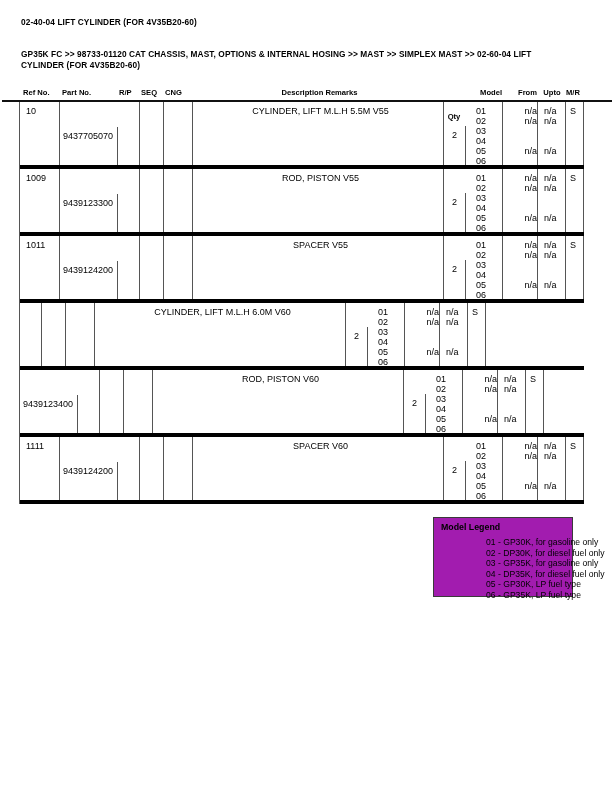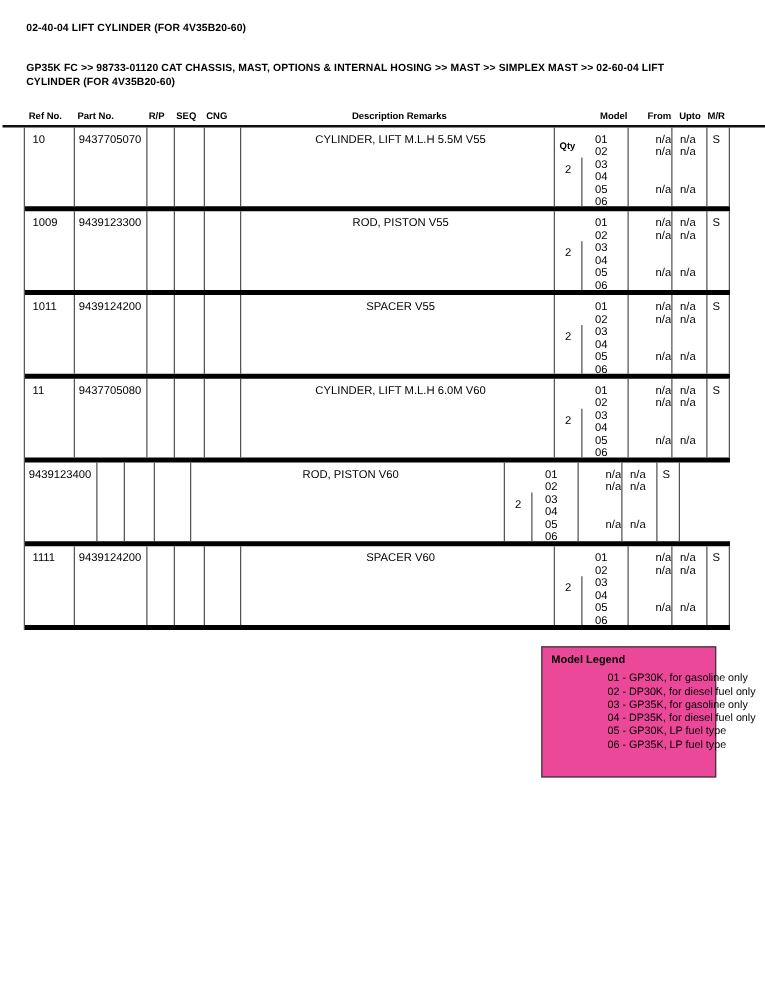--- a/index.html
+++ b/index.html
@@ -78,21 +78,21 @@
   .c-seq   { width: 24px; }
   .c-cng   { width: 29px; }
   .c-desc  { width: 251px; text-align: center; }
   .c-qty   { width: 22px; text-align: center; margin-top: 24px; }
   .c-model { width: 37px; }
   .c-from  { width: 35px; text-align: right; }
   .c-upto  { width: 28px; }
   .c-mr    { width: 18px; }
   
   .tc.c-ref   { padding-left: 6px; }
-  .tc.c-part  { padding-left: 3px; }
+  .tc.c-part  { padding-left: 3px; margin-top: 25px; }
   .tc.c-desc  { padding-left: 5px; }
   .tc.c-model { padding-left: 10px; }
   .tc.c-from  { padding-left: 10px; }
   .tc.c-upto  { padding-left: 6px; }
   .tc.c-mr    { padding-left: 4px; }
   
   .hc.c-ref   { padding-left: 4px; }
   .hc.c-part  { padding-left: 3px; }
   .hc.c-rp    { padding-left: 2px; }
   .hc.c-seq   { padding-left: 2px; }
@@ -101,24 +101,24 @@
   .hc.c-model { padding-left: 7px; text-align: right; }
   .hc.c-from  { padding-left: 6px; }
   .hc.c-upto  { padding-left: 2px; text-align: center; }
   .hc.c-mr    { padding-left: 1px; }
   
   .legend {
     position: absolute;
     left: 433px;
     top: 517px;
     width: 140px;
-    height: 105px;
+    height: 80px;
     box-sizing: border-box;
     border: 1.5px solid #3a3a3a;
-    background: #ec4899;
+    background: #a21caf;
   }
   .legend-title {
     margin: 4px 0 5px 7px;
     font-size: 8.8px;
     font-weight: bold;
   }
   .legend-item {
     margin-left: 7px;
     font-size: 8.6px;
     line-height: 10.6px;
@@ -230,22 +230,20 @@
 </div>
     <div class="tc c-upto">n/a
 n/a
 
 
 n/a
 </div>
     <div class="tc c-mr">S</div>
   </div>
       <div class="trow">
-    <div class="tc c-ref">11</div>
-    <div class="tc c-part">9437705080</div>
     <div class="tc c-rp"></div>
     <div class="tc c-seq"></div>
     <div class="tc c-cng"></div>
     <div class="tc c-desc">CYLINDER, LIFT M.L.H 6.0M V60</div>
     <div class="tc c-qty">2</div>
     <div class="tc c-model">01
 02
 03
 04
 05

